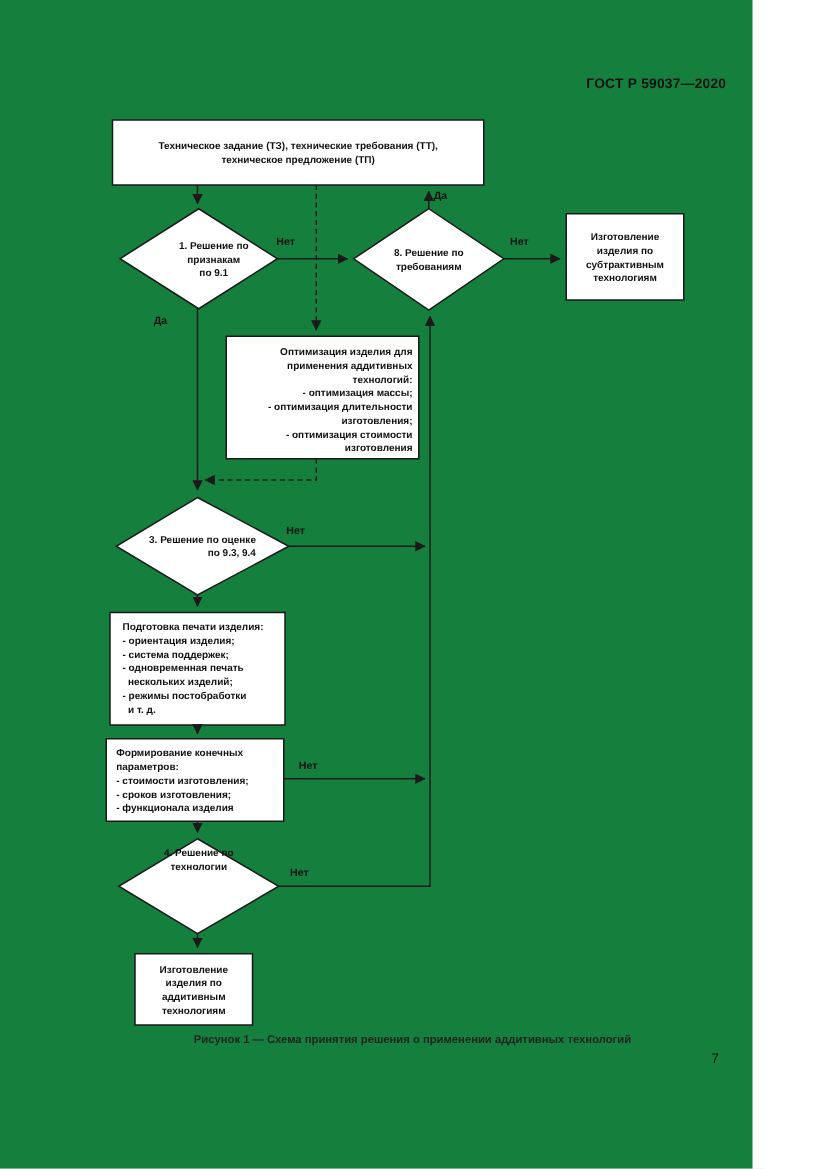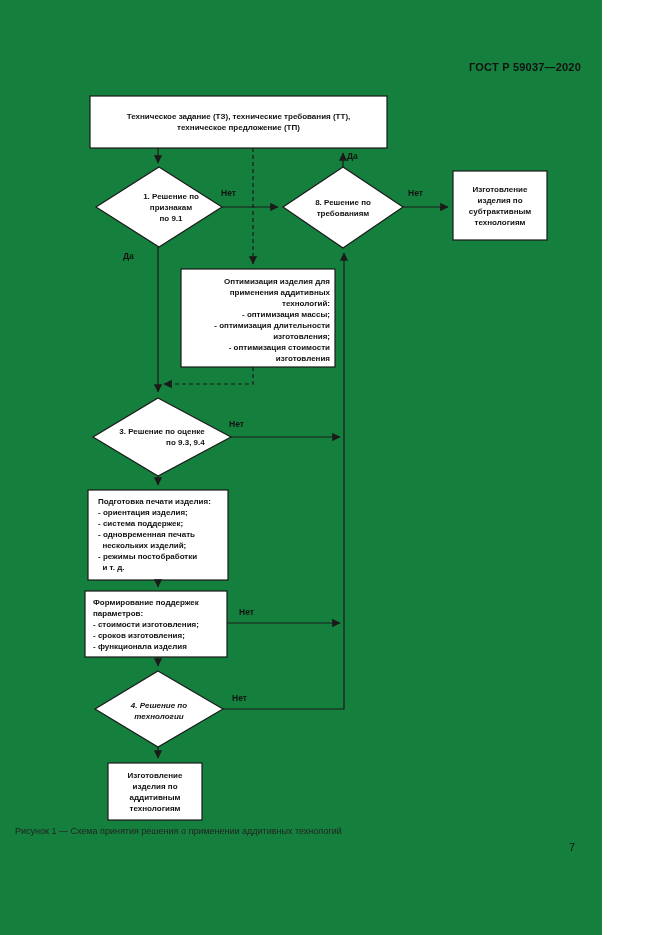--- a/index.html
+++ b/index.html
@@ -7,22 +7,22 @@
     position:relative;width:602px;height:935px;background:#15803d;
     font-family:"Liberation Sans", sans-serif;color:#111;overflow:hidden;
   }
   #diagram-svg{position:absolute;left:0;top:0;}
   .hdr{
     position:absolute;top:61px;left:0;width:581px;text-align:right;
     font-size:11px;font-weight:bold;letter-spacing:.2px;
   }
   .pagenum{position:absolute;top:841px;left:569px;font-size:11px;}
   .caption{
-    position:absolute;top:826px;left:15px;width:630px;text-align:left;
-    font-size:9px;color:#222;
+    position:absolute;top:826px;left:15px;width:630px;text-align:center;
+    font-size:9px;color:#222;font-weight:bold;
   }
   .node-text{
     position:absolute;display:flex;align-items:center;justify-content:center;
     text-align:center;white-space:pre-line;font-weight:bold;font-size:8px;
     line-height:11px;color:#111;
   }
   .list-text{
     position:absolute;white-space:pre;font-weight:bold;font-size:8px;
     line-height:11px;text-align:left;color:#111;
   }
@@ -109,27 +109,27 @@
 по 9.3, 9.4</div>
 
   <div class="list-text" style="left:87px;top:496px;width:128px;margin-left:11px;">Подготовка печати изделия:
 - ориентация изделия;
 - система поддержек;
 - одновременная печать
   нескольких изделий;
 - режимы постобработки
   и т. д.</div>
 
-  <div class="list-text" style="left:93px;top:597px;width:130px;">Формирование поддержек
+  <div class="list-text" style="left:93px;top:597px;width:130px;">Формирование конечных
 параметров:
 - стоимости изготовления;
 - сроков изготовления;
 - функционала изделия</div>
 
-  <div class="node-text" style="left:95px;top:673px;width:128px;height:76px;font-style:italic;">4. Решение по
+  <div class="node-text" style="left:95px;top:650px;width:128px;height:76px;">4. Решение по
 технологии</div>
 
   <div class="node-text" style="left:108px;top:763px;width:94px;height:57px;">Изготовление
 изделия по
 аддитивным
 технологиям</div>
 
   <div class="edge-label" style="left:221px;top:188px;">Нет</div>
   <div class="edge-label" style="left:123px;top:251px;width:30px;">Да</div>
   <div class="edge-label" style="left:347px;top:151px;width:30px;">Да</div>

